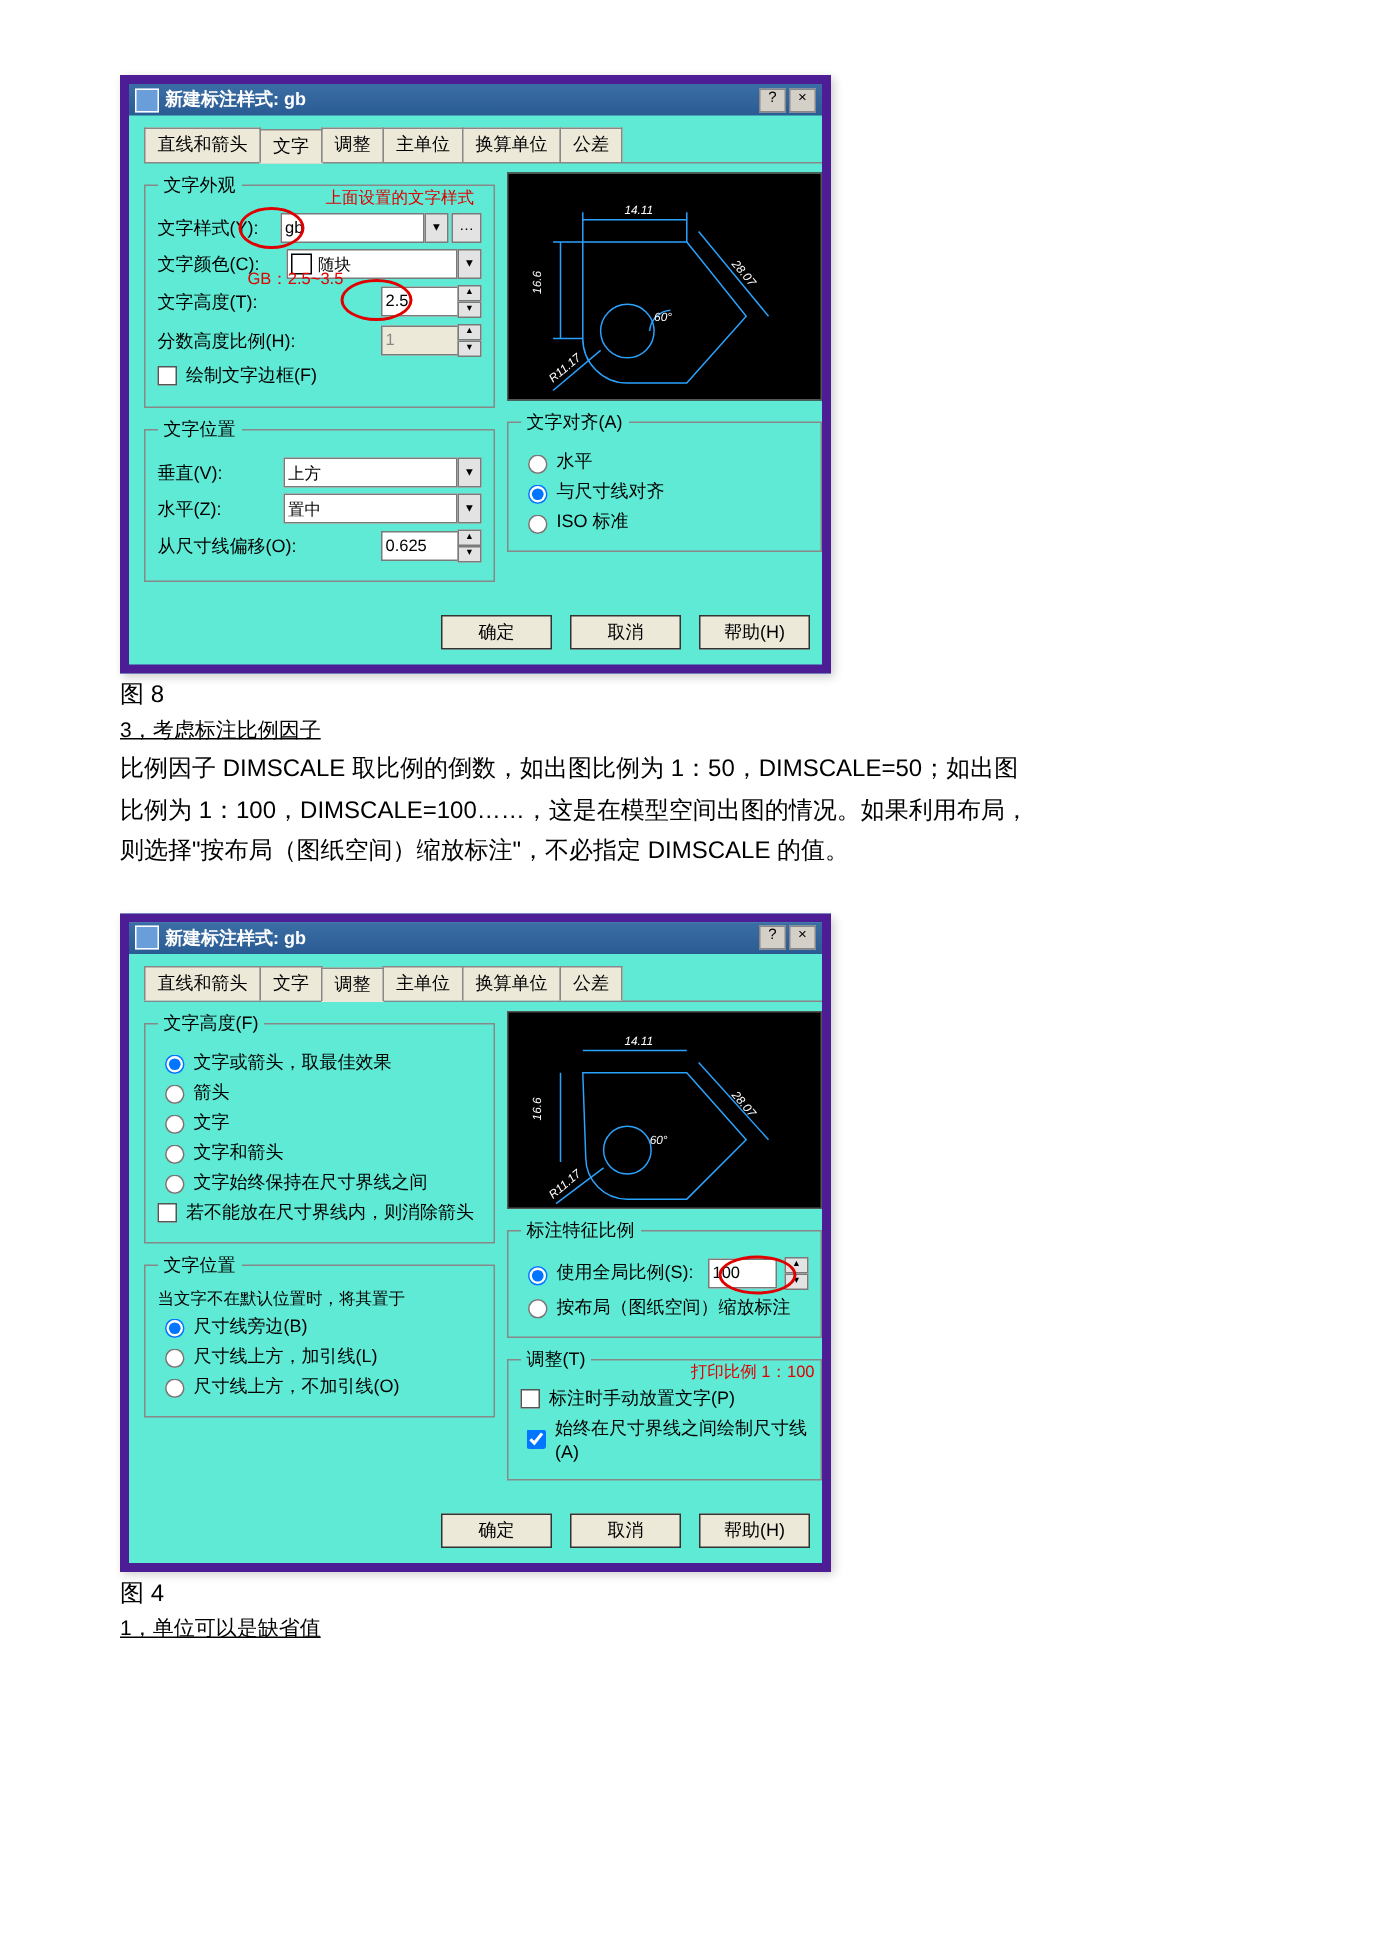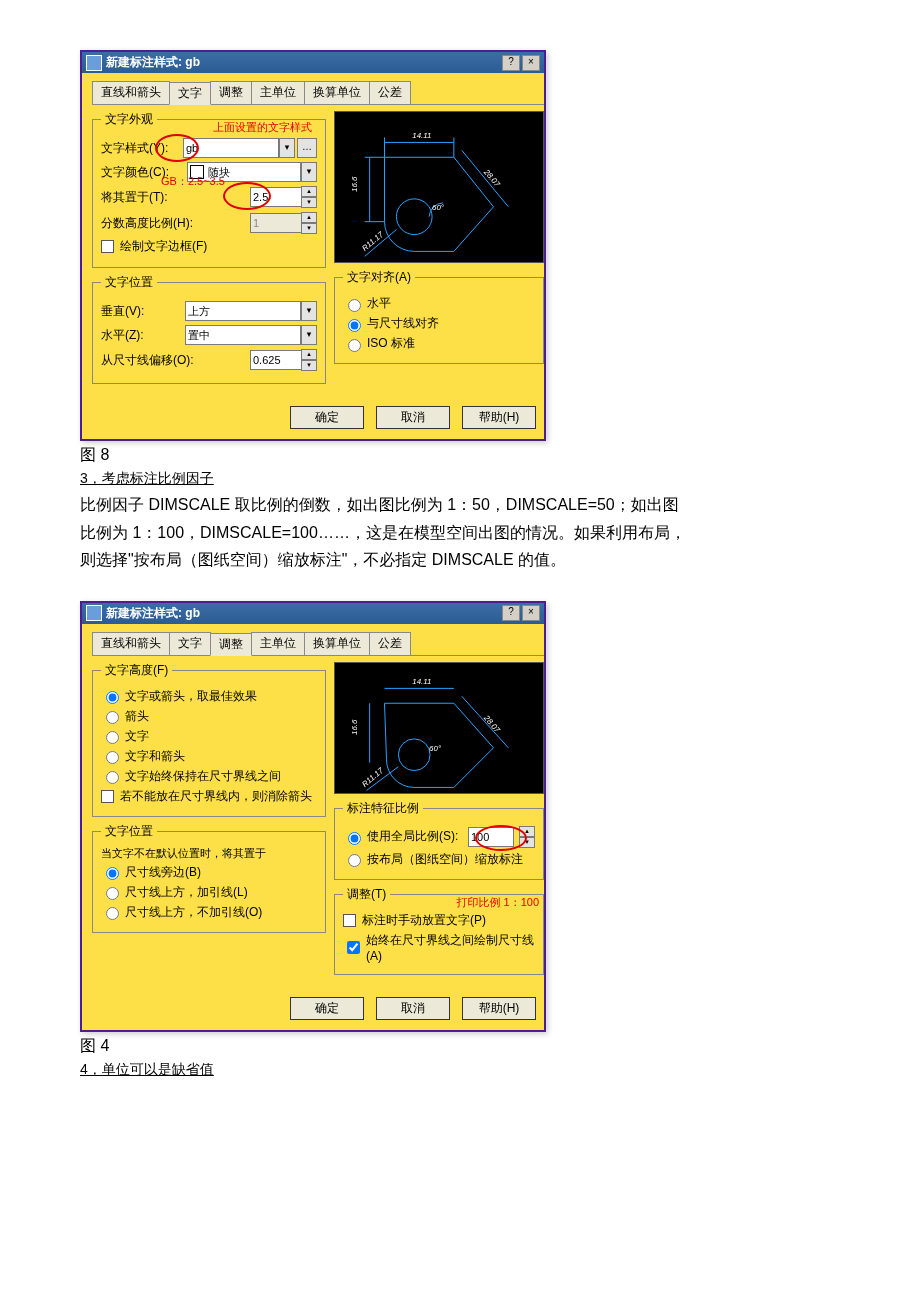--- a/index.html
+++ b/index.html
@@ -7,22 +7,22 @@
     background: #fff;
     margin: 0;
     padding: 40px 80px;
     font-size: 14px;
     color: #000;
     width: 920px;
     box-sizing: border-box;
   }
   .dialog {
     width: 462px;
-    border: 2px solid #4c1d95;
-    background: #fde047;
+    border: 6px solid #4c1d95;
+    background: #5eead4;
     margin: 10px 0 4px 0;
     box-shadow: 2px 2px 6px rgba(0,0,0,0.2);
   }
   .titlebar {
     background: linear-gradient(#3b6ea5, #2a5c93);
     color: #fff;
     padding: 2px 4px;
     font-size: 12px;
     display: flex;
     align-items: center;
@@ -244,21 +244,21 @@
           <div class="row">
             <label>文字颜色(C):</label>
             <span class="combo" style="width:108px; display:inline-flex; align-items:center;">
               <span class="colorswatch"></span>
               <span>随块</span>
             </span>
             <span class="caret">▾</span>
           </div>
 
           <div class="row" style="position:relative;">
-            <label>将其置于(T):</label>
+            <label>文字高度(T):</label>
             <input class="num" value="2.5" style="">
             <span class="spin">
                 <span class="s">▴</span>
                 <span class="s">▾</span>
               </span>
             <span class="redtext" style="left:60px; top:-12px;">GB：2.5~3.5</span>
             <span class="redmark" style="left:122px; top:-4px; width:44px; height:24px;"></span>
           </div>
 
           <div class="row">
@@ -479,16 +479,16 @@
     </div>
   </div>
   <div class="buttons">
     <div class="btn">确定</div>
     <div class="btn">取消</div>
     <div class="btn">帮助(H)</div>
   </div>
 </div>
 
 <div class="caption">图 4</div>
-<div class="section-title">4，单位可以是缺省值</div>
+<div class="section-title">1，单位可以是缺省值</div>
 
 
 
 
 </body></html>

